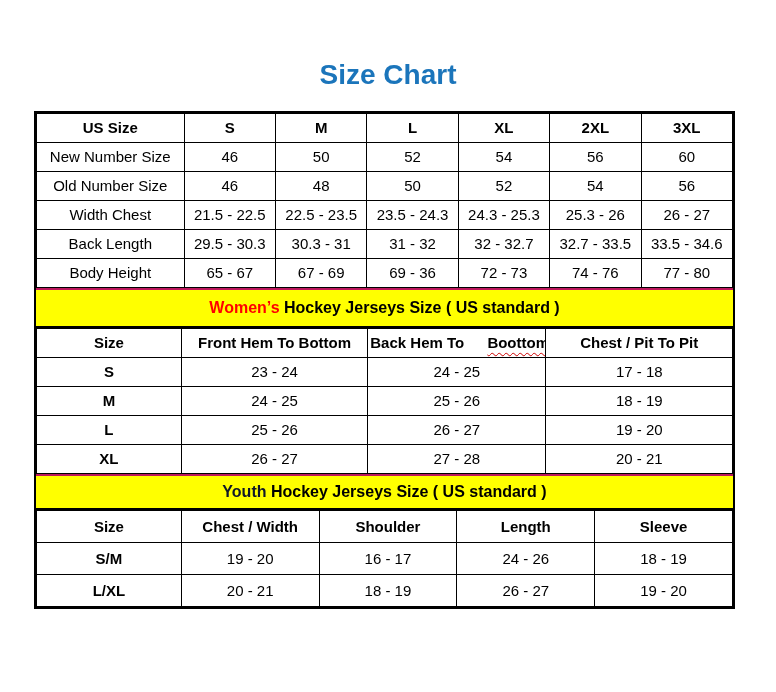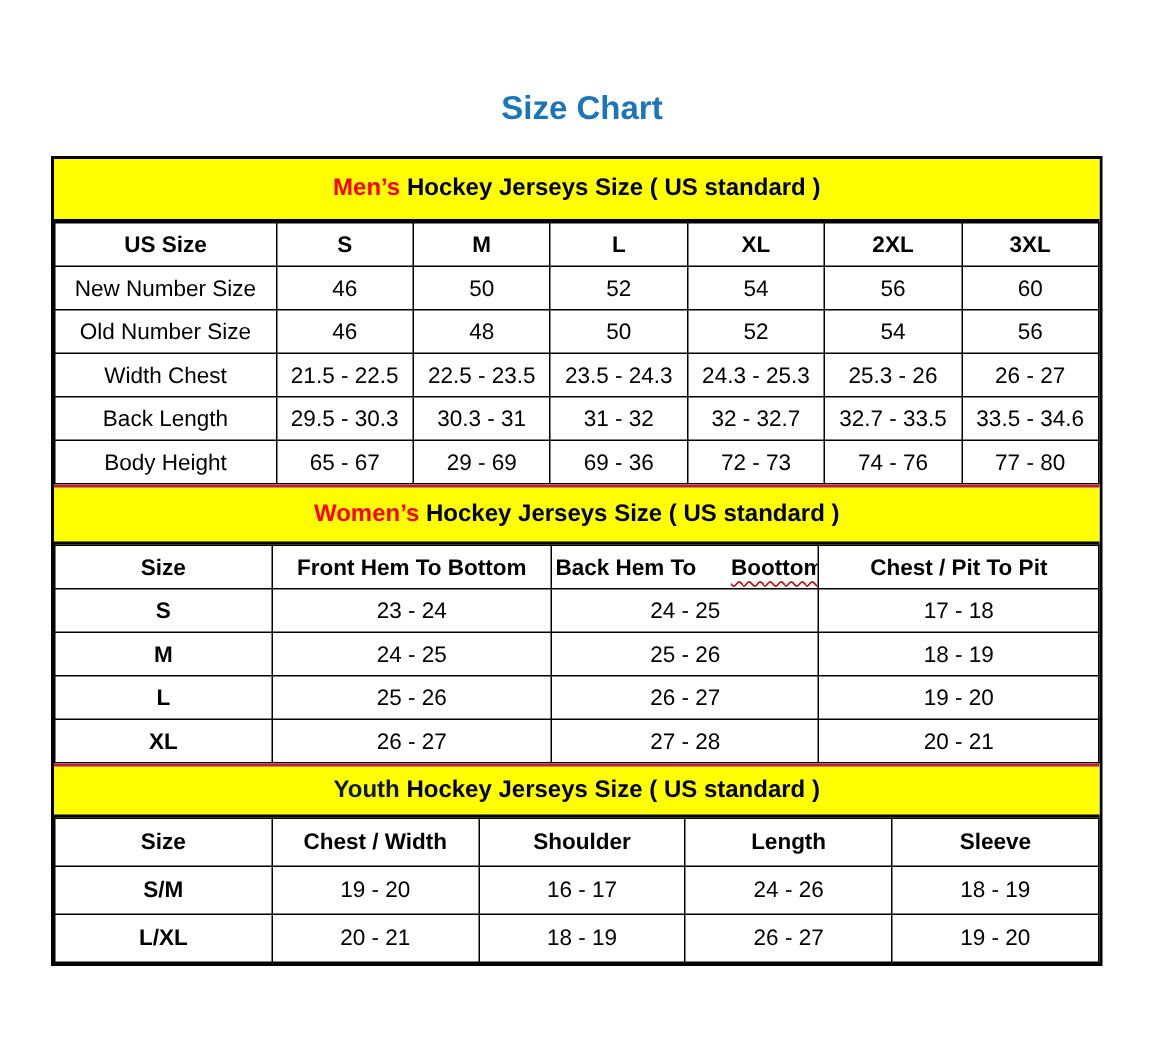--- a/index.html
+++ b/index.html
@@ -8,21 +8,21 @@
     background: #ffffff;
     width: 776px;
     height: 692px;
     font-family: "Liberation Sans", sans-serif;
     color: #000000;
     overflow: hidden;
   }
   h1.page-title {
     margin: 60px 0 20px 0;
     text-align: center;
-    font-size: 22px;
+    font-size: 28px;
     line-height: 1.1;
     font-weight: bold;
     letter-spacing: 0px;
   }
   .chart-wrap {
     width: 701px;
     margin-left: 34px;
     border: 2px solid #000;
     box-sizing: border-box;
   }
@@ -71,23 +71,20 @@
 </style>
 </head>
 <body>
 
 <main>
   <h1 class="page-title" style="color: rgb(27, 117, 187);">Size Chart</h1>
 
   <div class="chart-wrap">
 
     <section class="size-table" data-table="0">
-      <div class="banner" style="background: rgb(255, 255, 0);">
-        <span class="hl" style="color: rgb(255, 0, 0);">Men’s</span><span> Hockey Jerseys Size ( US standard )</span>
-      </div>
       <table class="grid">
         <colgroup>
             <col style="width: 21.2%;">
             <col style="width: 13.13%;">
             <col style="width: 13.13%;">
             <col style="width: 13.13%;">
             <col style="width: 13.13%;">
             <col style="width: 13.13%;">
             <col style="width: 13.13%;">
           </colgroup>
@@ -135,21 +132,21 @@
               <td>29.5 - 30.3</td>
               <td>30.3 - 31</td>
               <td>31 - 32</td>
               <td>32 - 32.7</td>
               <td>32.7 - 33.5</td>
               <td>33.5 - 34.6</td>
             </tr>
             <tr>
               <td class="row-label">Body Height</td>
               <td>65 - 67</td>
-              <td>29 - 69</td>
+              <td>67 - 69</td>
               <td>69 - 36</td>
               <td>72 - 73</td>
               <td>74 - 76</td>
               <td>77 - 80</td>
             </tr>
           </tbody>
       </table>
     </section>
 
     <section class="size-table bold-labels" data-table="1">

